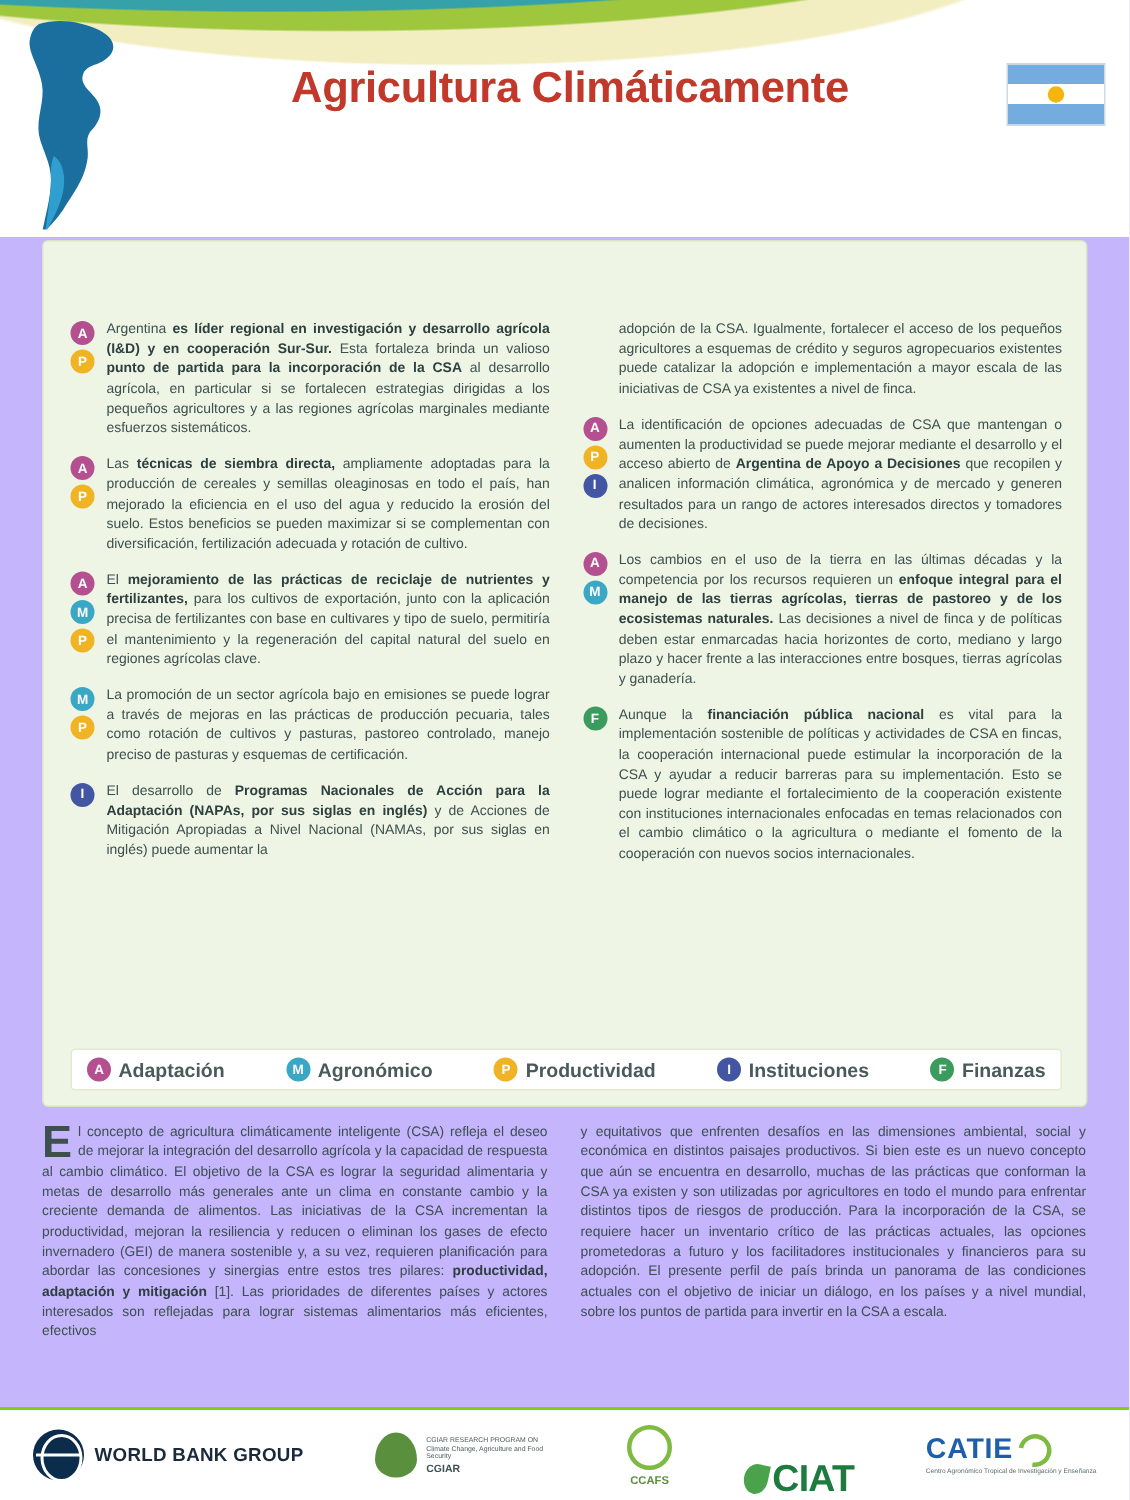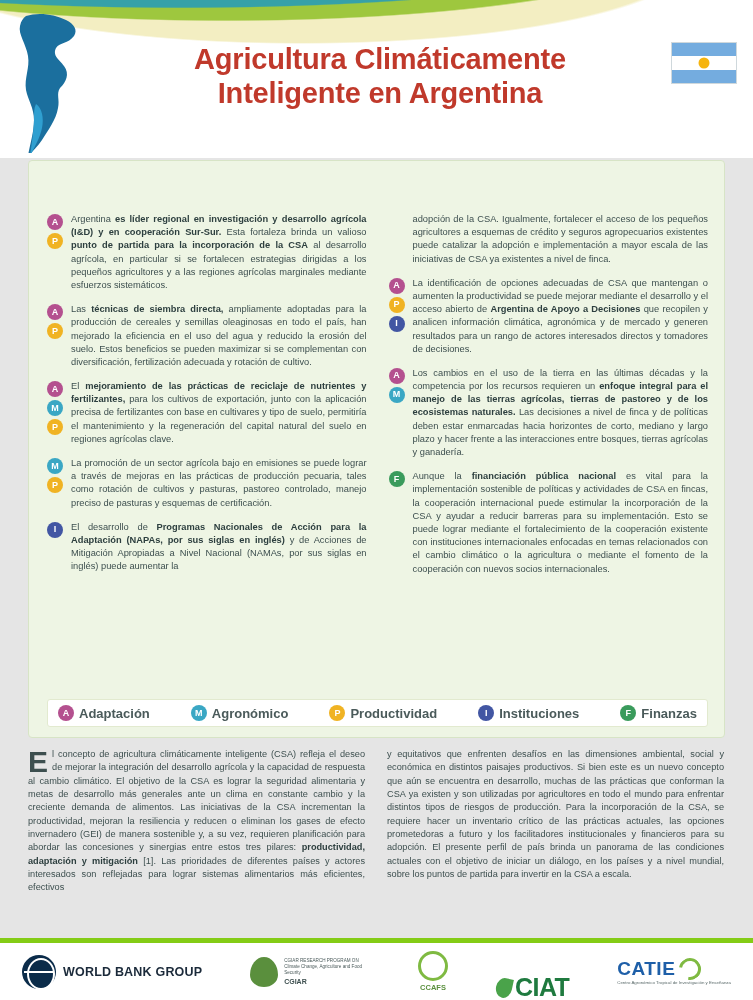--- a/index.html
+++ b/index.html
@@ -6,21 +6,21 @@
   html, body {
     margin: 0; padding: 0;
     width: 753px; height: 1000px;
     background: #ffffff;
     font-family: "Liberation Sans", sans-serif;
   }
   .page {
     position: relative;
     width: 753px; height: 1000px;
     overflow: hidden;
-    background: #e5e5e5;
+    background: #c4b5fd;
   }
 
   
   .header {
     position: absolute; top: 0; left: 0;
     width: 753px; height: 158px;
     overflow: hidden;
     background: #ffffff;
   }
   .hdr-band-yellow {
@@ -130,21 +130,21 @@
   .dropcap {
     float: left; font-size: 30px; line-height: 24px; font-weight: bold;
     color: #3d4f4f; padding: 2px 4px 0 0;
   }
   .bcol b { color: #2d3f3f; }
 
   
   .footer {
     position: absolute; bottom: 0; left: 0; width: 753px; height: 62px;
     background: #ffffff;
-    border-top: 5px solid #84cc16;
+    border-top: 2px solid #84cc16;
     display: flex; align-items: center;
   }
   .footer-inner {
     display: flex; align-items: center; justify-content: space-between;
     width: 753px; padding: 0 22px;
   }
   .logo { display: flex; align-items: center; gap: 7px; }
   .wb-globe {
     width: 34px; height: 34px; border-radius: 50%;
     background: #0b2c4a;
@@ -205,21 +205,20 @@
     <div class="hdr-band-green"></div>
     <div class="hdr-band-teal"></div>
 
     <svg class="map" viewBox="0 0 120 150">
       <path fill="#1b6f9e" d="M18,8 C30,4 46,6 58,12 C66,16 70,22 66,28 C60,36 52,34 48,40 C44,48 52,52 56,58 C62,66 58,74 52,80 C48,86 52,92 50,100 C48,112 40,122 34,132 C30,138 24,144 20,148 C22,136 26,124 26,112 C26,100 20,92 18,82 C16,70 22,60 20,48 C18,36 10,26 12,18 C13,13 15,10 18,8 Z"></path>
       <path fill="#2f9fd0" d="M28,96 C34,100 36,110 34,120 C32,130 26,140 22,148 C24,134 26,120 26,110 C26,104 26,100 28,96 Z"></path>
     </svg>
 
     <div class="title">
       <div>Agricultura Climáticamente</div>
-      <div>Inteligente en Argentina</div>
     </div>
 
     <div class="flag">
       <div class="flag-sun"></div>
     </div>
     <div class="hdr-bottom-line"></div>
   </div>
 
   <div class="csa-box">
 

